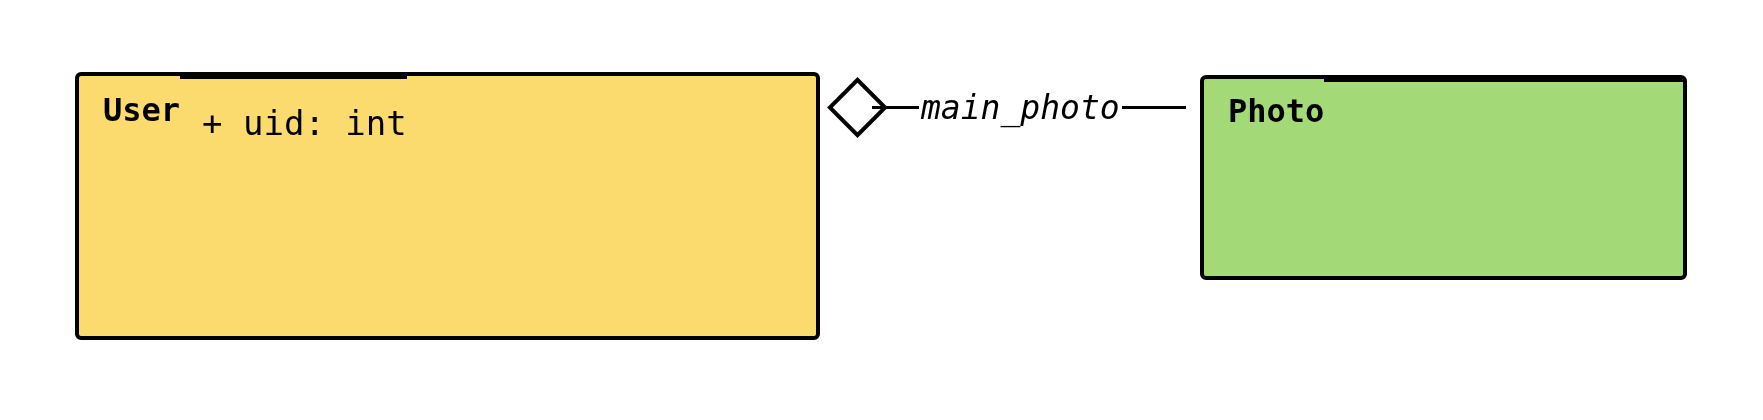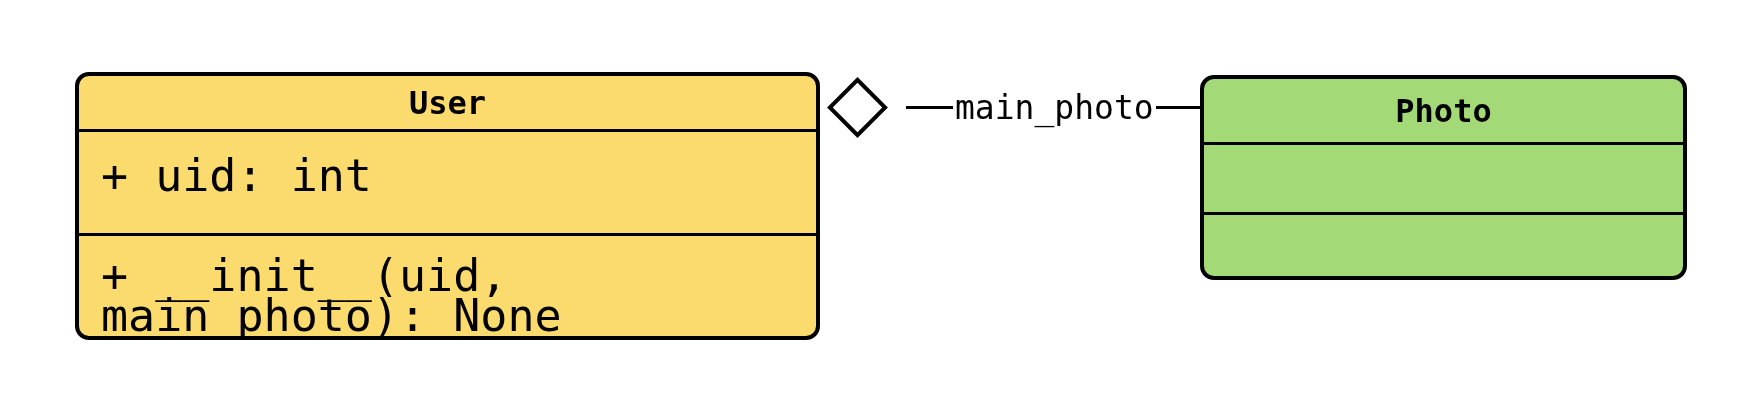--- a/index.html
+++ b/index.html
@@ -13,59 +13,61 @@
     height: 420px;
     background: #ffffff;
     overflow: hidden;
     font-family: "DejaVu Sans Mono", "Liberation Mono", monospace;
     color: #000000;
   }
   .uml-class {
     position: absolute;
     box-sizing: border-box;
     border: 4px solid #000000;
-    border-radius: 14px;
+    border-radius: 6px;
     overflow: hidden;
     display: flex;
-    flex-direction: column;
+    flex-direction: row;
+    padding-left: 24px;
   }
   .uml-class .sec {
     box-sizing: border-box;
   }
   .uml-class .sec + .sec {
     border-top: 3px solid #000000;
   }
   .sec.header {
     display: flex;
     align-items: center;
     justify-content: center;
     font-weight: bold;
     font-size: 32px;
   }
   .sec.body {
-    font-size: 45px;
+    font-size: 34px;
     line-height: 40px;
     padding-left: 22px;
   }
   .user-box .sec.header  { height: 67px; }
   .user-box .sec.attrs   { height: 124px; padding-top: 24px; }
   .user-box .sec.methods { flex: 1; padding-top: 20px; }
   .photo-box .sec.header  { height: 63px; }
   .photo-box .sec.attrs   { height: 70px; }
   .photo-box .sec.methods { flex: 1; }
   .type-bold { font-weight: bold; }
 
   .connector {
     position: absolute;
-    left: 906px;
+    left: 872px;
     top: 85px;
     width: 314px;
     height: 44px;
     display: flex;
     align-items: center;
+    font-style: italic;
   }
   .connector .seg1 {
     width: 47px;
     height: 0;
     border-top: 3px solid #000000;
   }
   .connector .seg2 {
     flex: 1;
     height: 0;
     border-top: 3px solid #000000;
@@ -91,23 +93,20 @@
 </head>
 <body>
 
 <div class="canvas">
 
   <div class="uml-class user-box" style="left: 75px; top: 72px; width: 745px; height: 268px; background-color: rgb(252, 219, 110);">
     <div class="sec header">User</div>
     <div class="sec body attrs">
       <div>+ uid: int</div>
     </div>
-    <div class="sec body methods">
-      <div>+ __init__(uid, main_photo): None</div>
-    </div>
   </div>
 
   <div class="diamond"></div>
 
   <div class="connector">
     <div class="seg1"></div>
     <div class="edge-label">main_photo</div>
     <div class="seg2"></div>
   </div>
 

